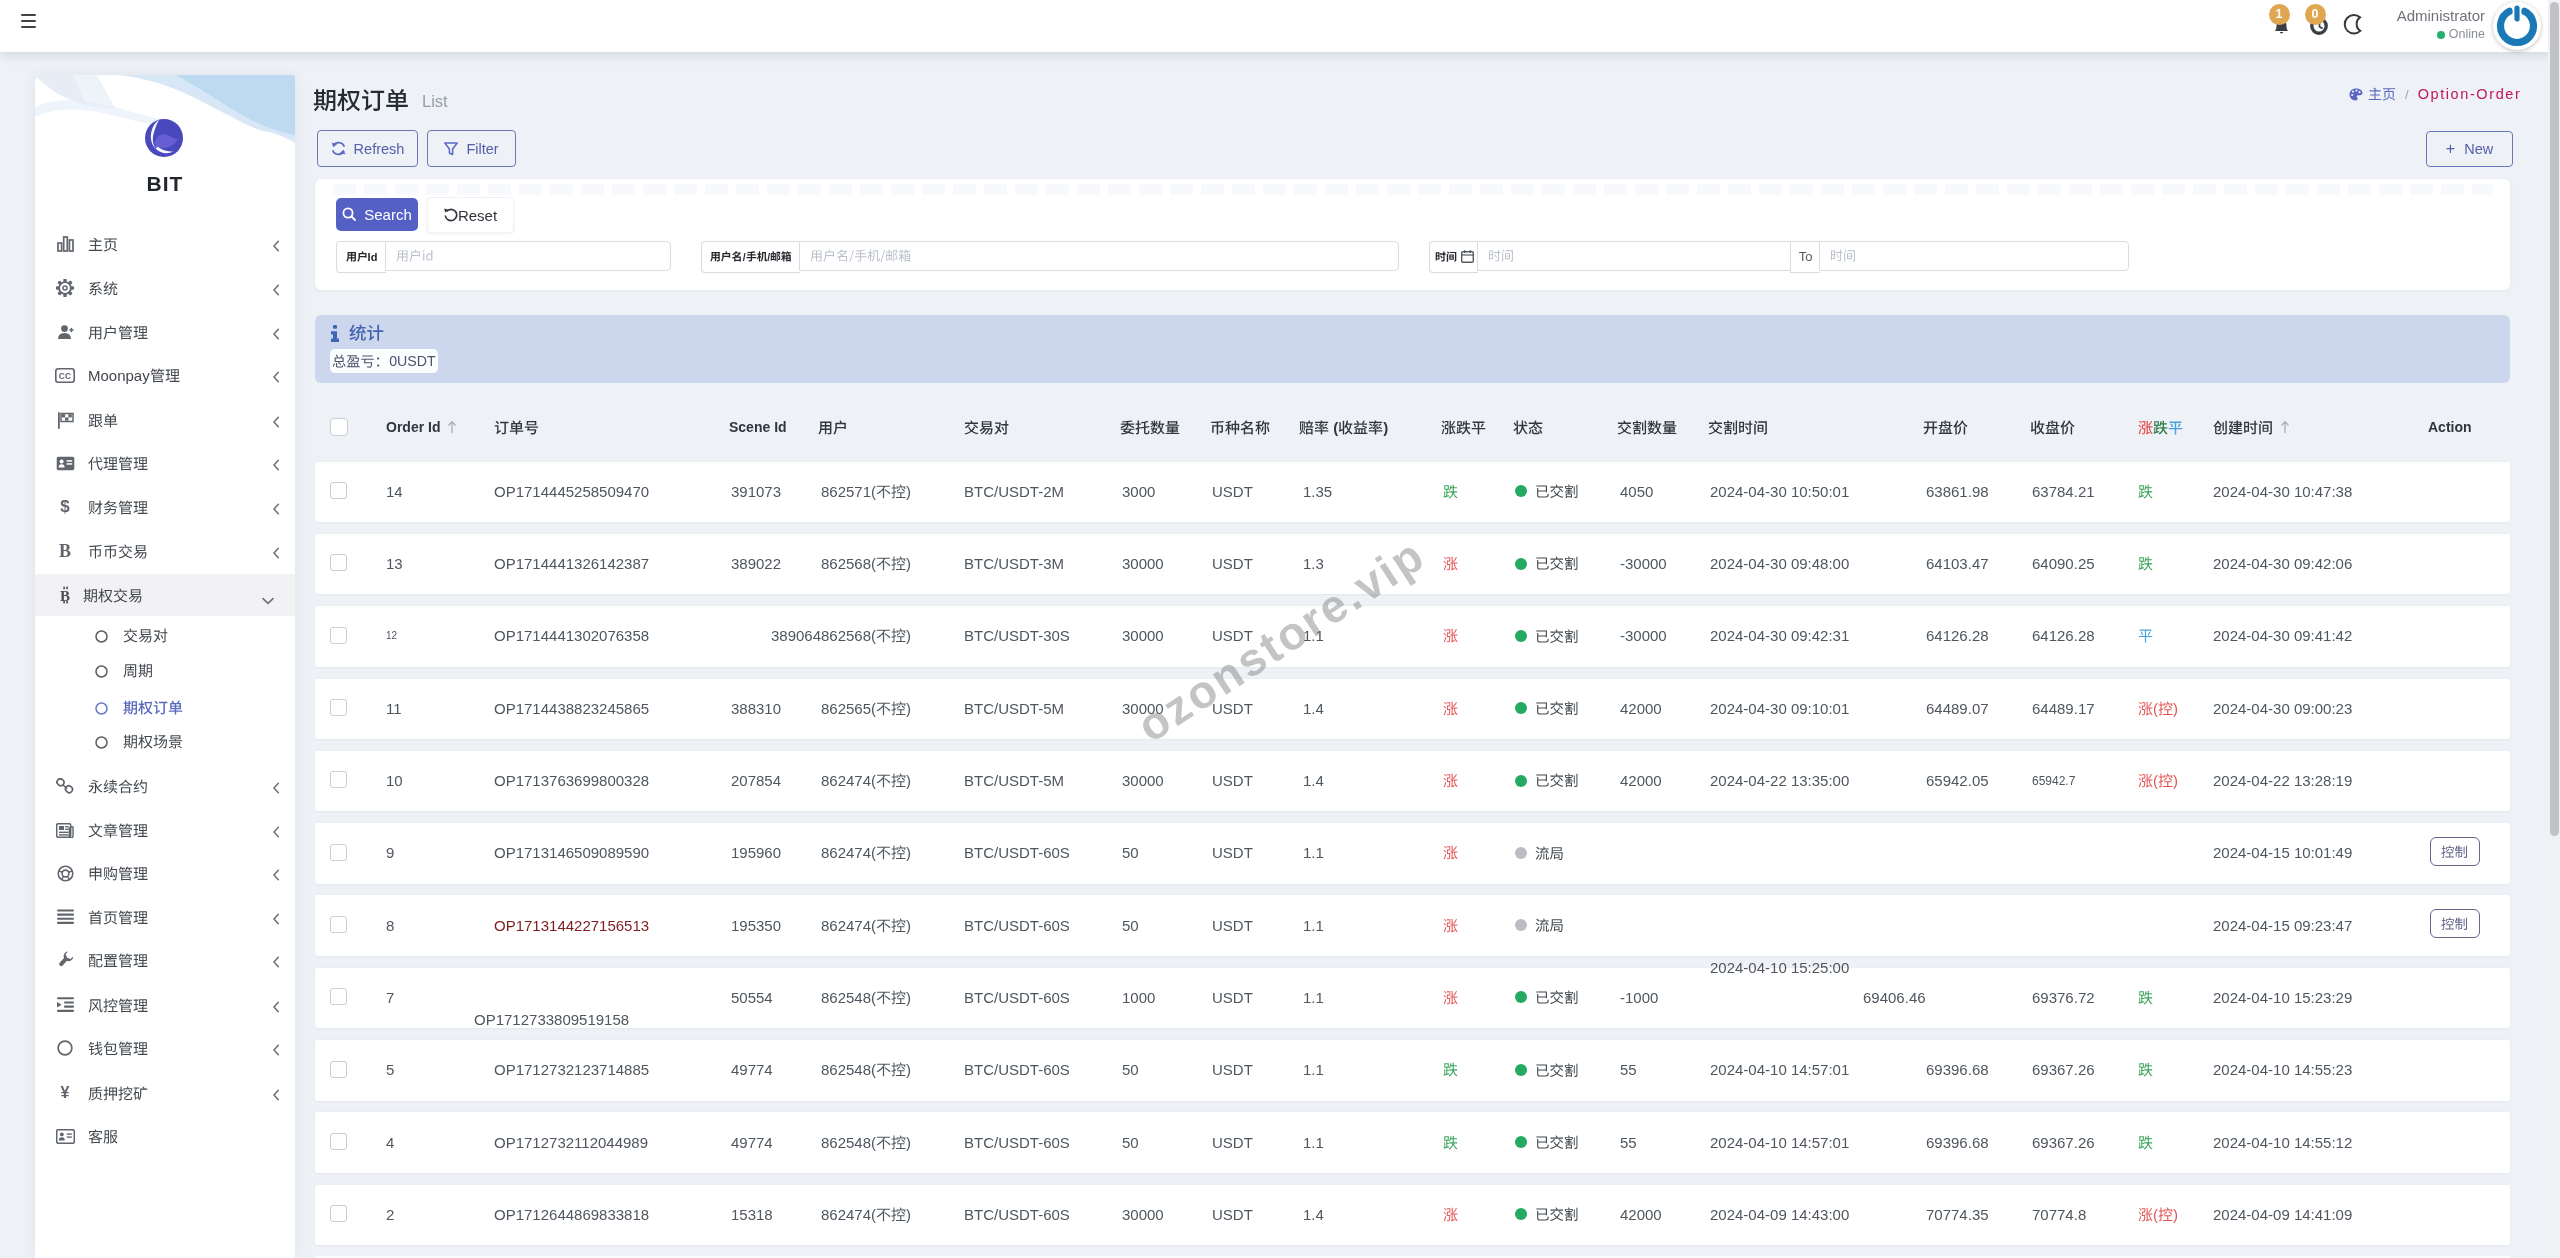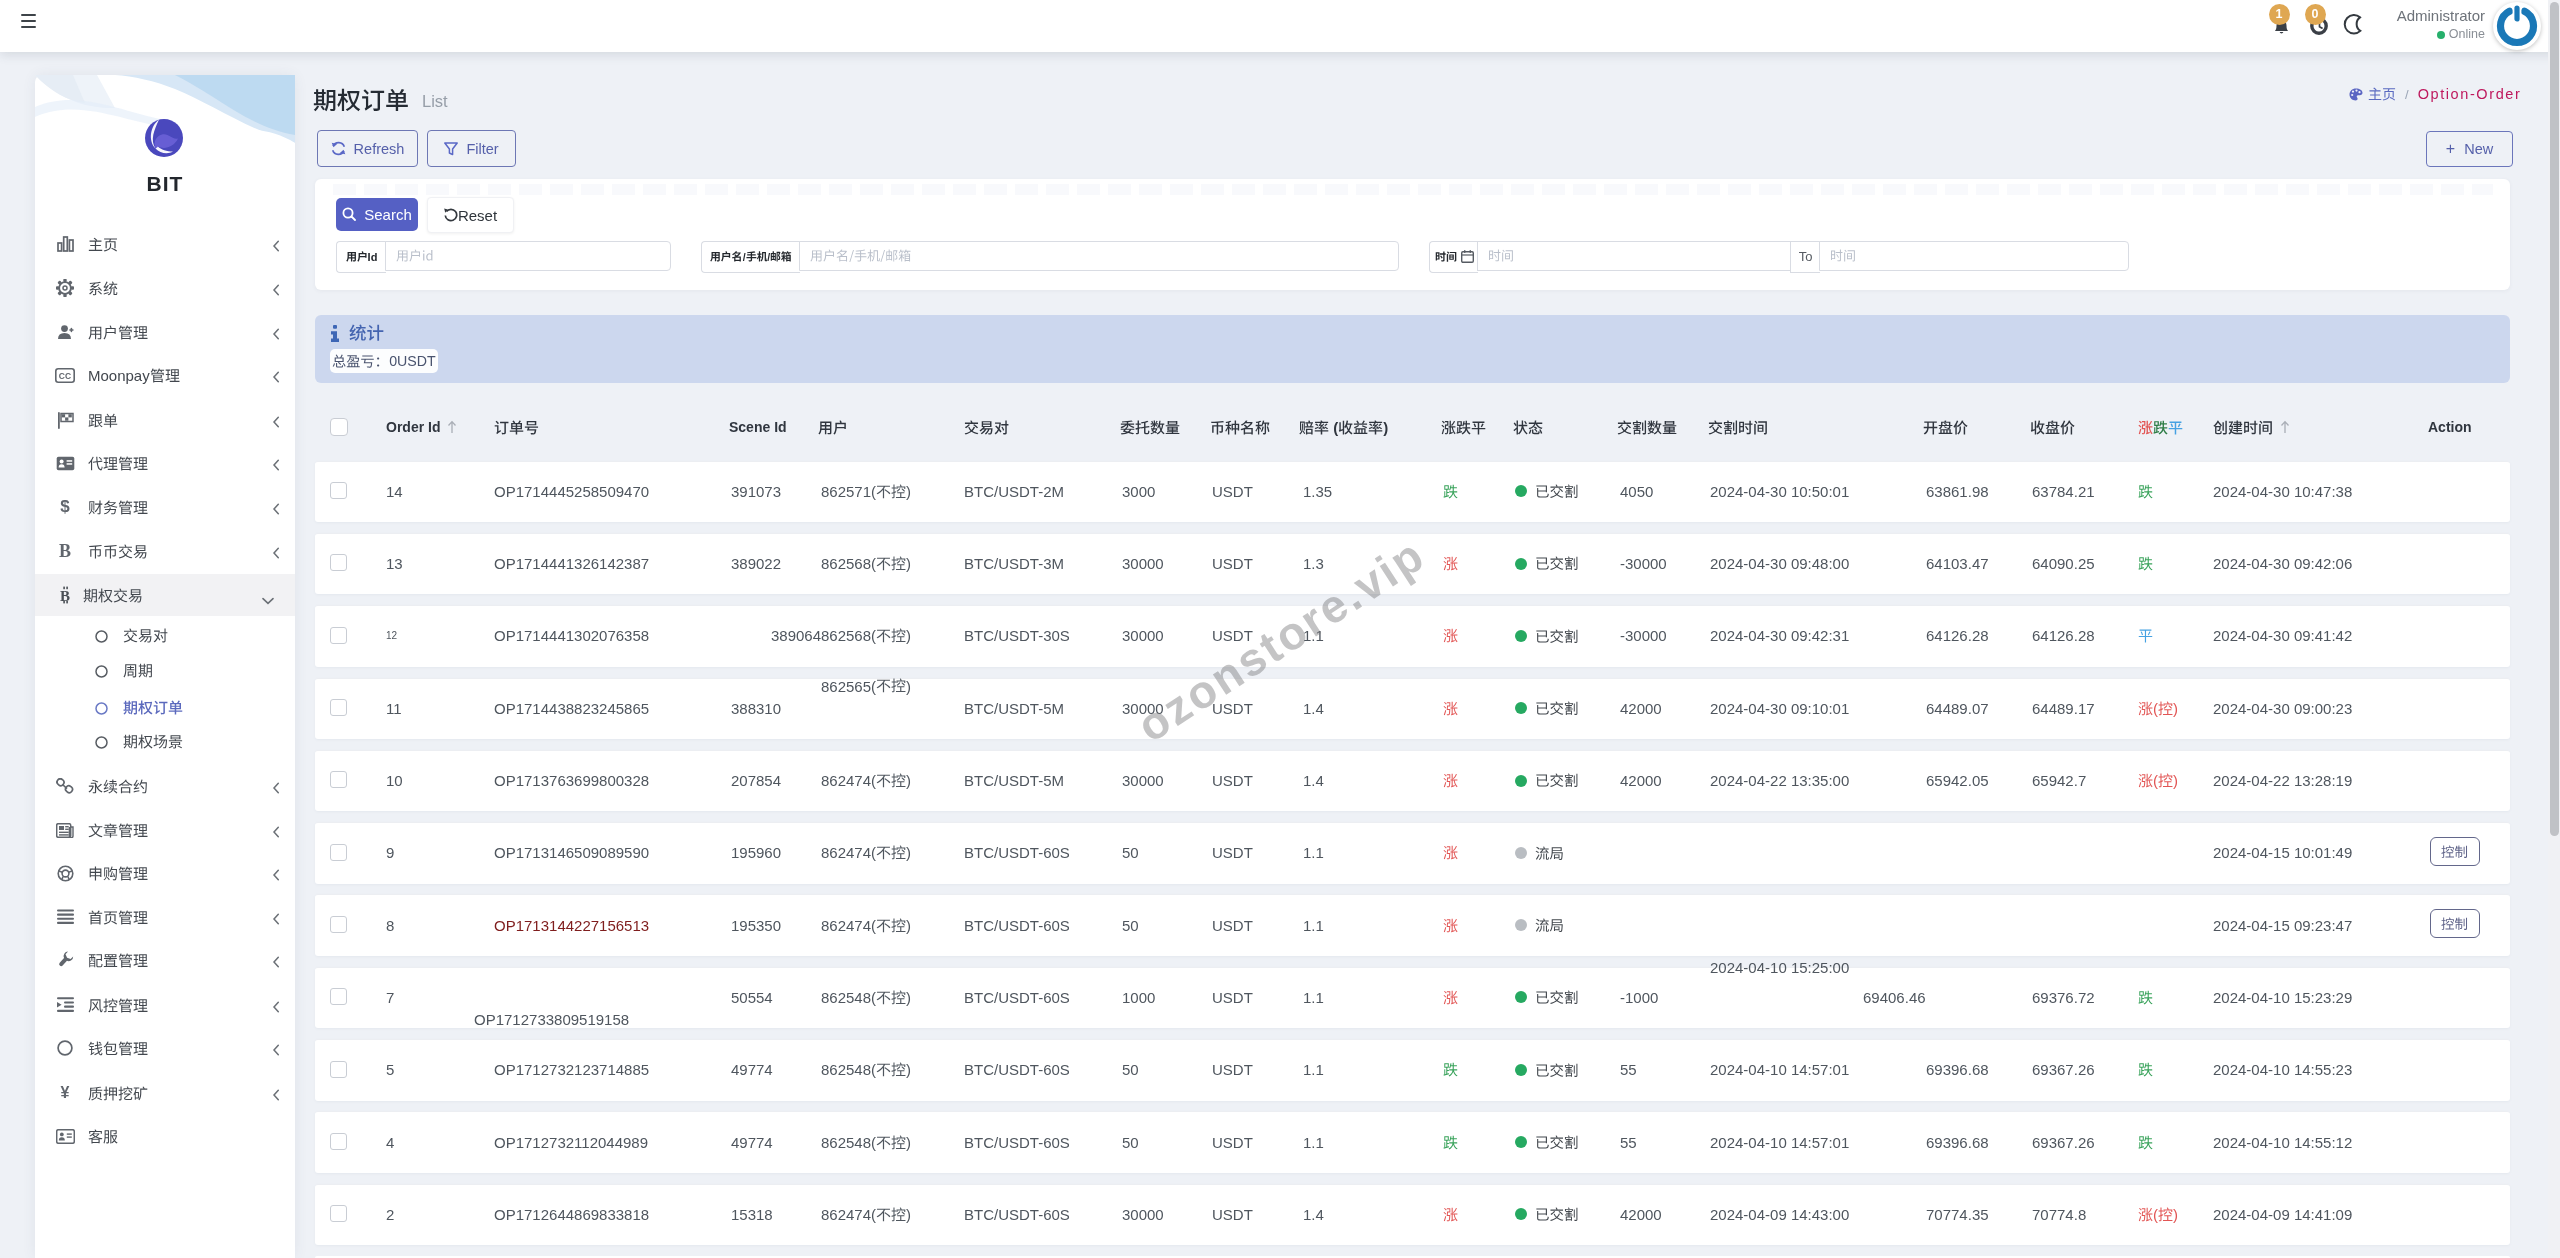--- a/index.html
+++ b/index.html
@@ -1048,21 +1048,21 @@
 <div style="position:absolute;left:330px;top:699.0px;width:17px;height:17px;background:#fff;border:1.5px solid #c9cdd4;border-radius:3px;box-sizing:border-box"></div>
 <div style="position:absolute;left:386px;top:677.5px;height:61.5px;display:flex;align-items:center;white-space:nowrap">
     <span style="font-size:15px;color:#4f565e;">11</span>
   </div>
 <div style="position:absolute;left:494px;top:677.5px;height:61.5px;display:flex;align-items:center;white-space:nowrap">
     <span style="font-size:15px;color:#4f565e;">OP1714438823245865</span>
   </div>
 <div style="position:absolute;left:731px;top:677.5px;height:61.5px;display:flex;align-items:center;white-space:nowrap">
     <span style="font-size:15px;color:#4f565e;">388310</span>
   </div>
-<div style="position:absolute;left:821px;top:677.5px;height:61.5px;display:flex;white-space:nowrap">
+<div style="position:absolute;left:821px;top:677.5px;height:61.5px;display:flex;align-items:center;white-space:nowrap">
     <span style="font-size:15px;color:#4f565e;">862565</span>
     <span style="font-size:15px;color:#4f565e;">(</span>
     <svg class="cj" style="" width="30.0" height="15" viewBox="0 -880 2000 1000" fill="#4f565e">
       <use href="#g4e0dr" x="0"></use>
       <use href="#g63a7r" x="1000"></use>
     </svg>
     <span style="font-size:15px;color:#4f565e;">)</span>
   </div>
 <div style="position:absolute;left:964px;top:677.5px;height:61.5px;display:flex;align-items:center;white-space:nowrap">
     <span style="font-size:15px;color:#4f565e;">BTC/USDT-5M</span>
@@ -1166,21 +1166,21 @@
 <div style="position:absolute;left:1620px;top:749.8px;height:61.5px;display:flex;align-items:center;white-space:nowrap">
     <span style="font-size:15px;color:#4f565e;">42000</span>
   </div>
 <div style="position:absolute;left:1710px;top:749.8px;height:61.5px;display:flex;align-items:center;white-space:nowrap">
     <span style="font-size:15px;color:#4f565e;">2024-04-22 13:35:00</span>
   </div>
 <div style="position:absolute;left:1926px;top:749.8px;height:61.5px;display:flex;align-items:center;white-space:nowrap">
     <span style="font-size:15px;color:#4f565e;">65942.05</span>
   </div>
 <div style="position:absolute;left:2032px;top:749.8px;height:61.5px;display:flex;align-items:center;white-space:nowrap">
-    <span style="font-size:15px;color:#4f565e;">65942.7</span>
+    <span style="font-size:12px;color:#4f565e;">65942.7</span>
   </div>
 <div style="position:absolute;left:2138px;top:749.8px;height:61.5px;display:flex;align-items:center;white-space:nowrap">
     <svg class="cj" style="" width="15.0" height="15" viewBox="0 -880 1000 1000" fill="#e25554">
       <use href="#g6da8r" x="0"></use>
     </svg>
     <span style="font:15px 'Liberation Sans';color:#e25554">(</span>
     <svg class="cj" style="" width="15.0" height="15" viewBox="0 -880 1000 1000" fill="#e25554">
       <use href="#g63a7r" x="0"></use>
     </svg>
     <span style="font:15px 'Liberation Sans';color:#e25554">)</span>

